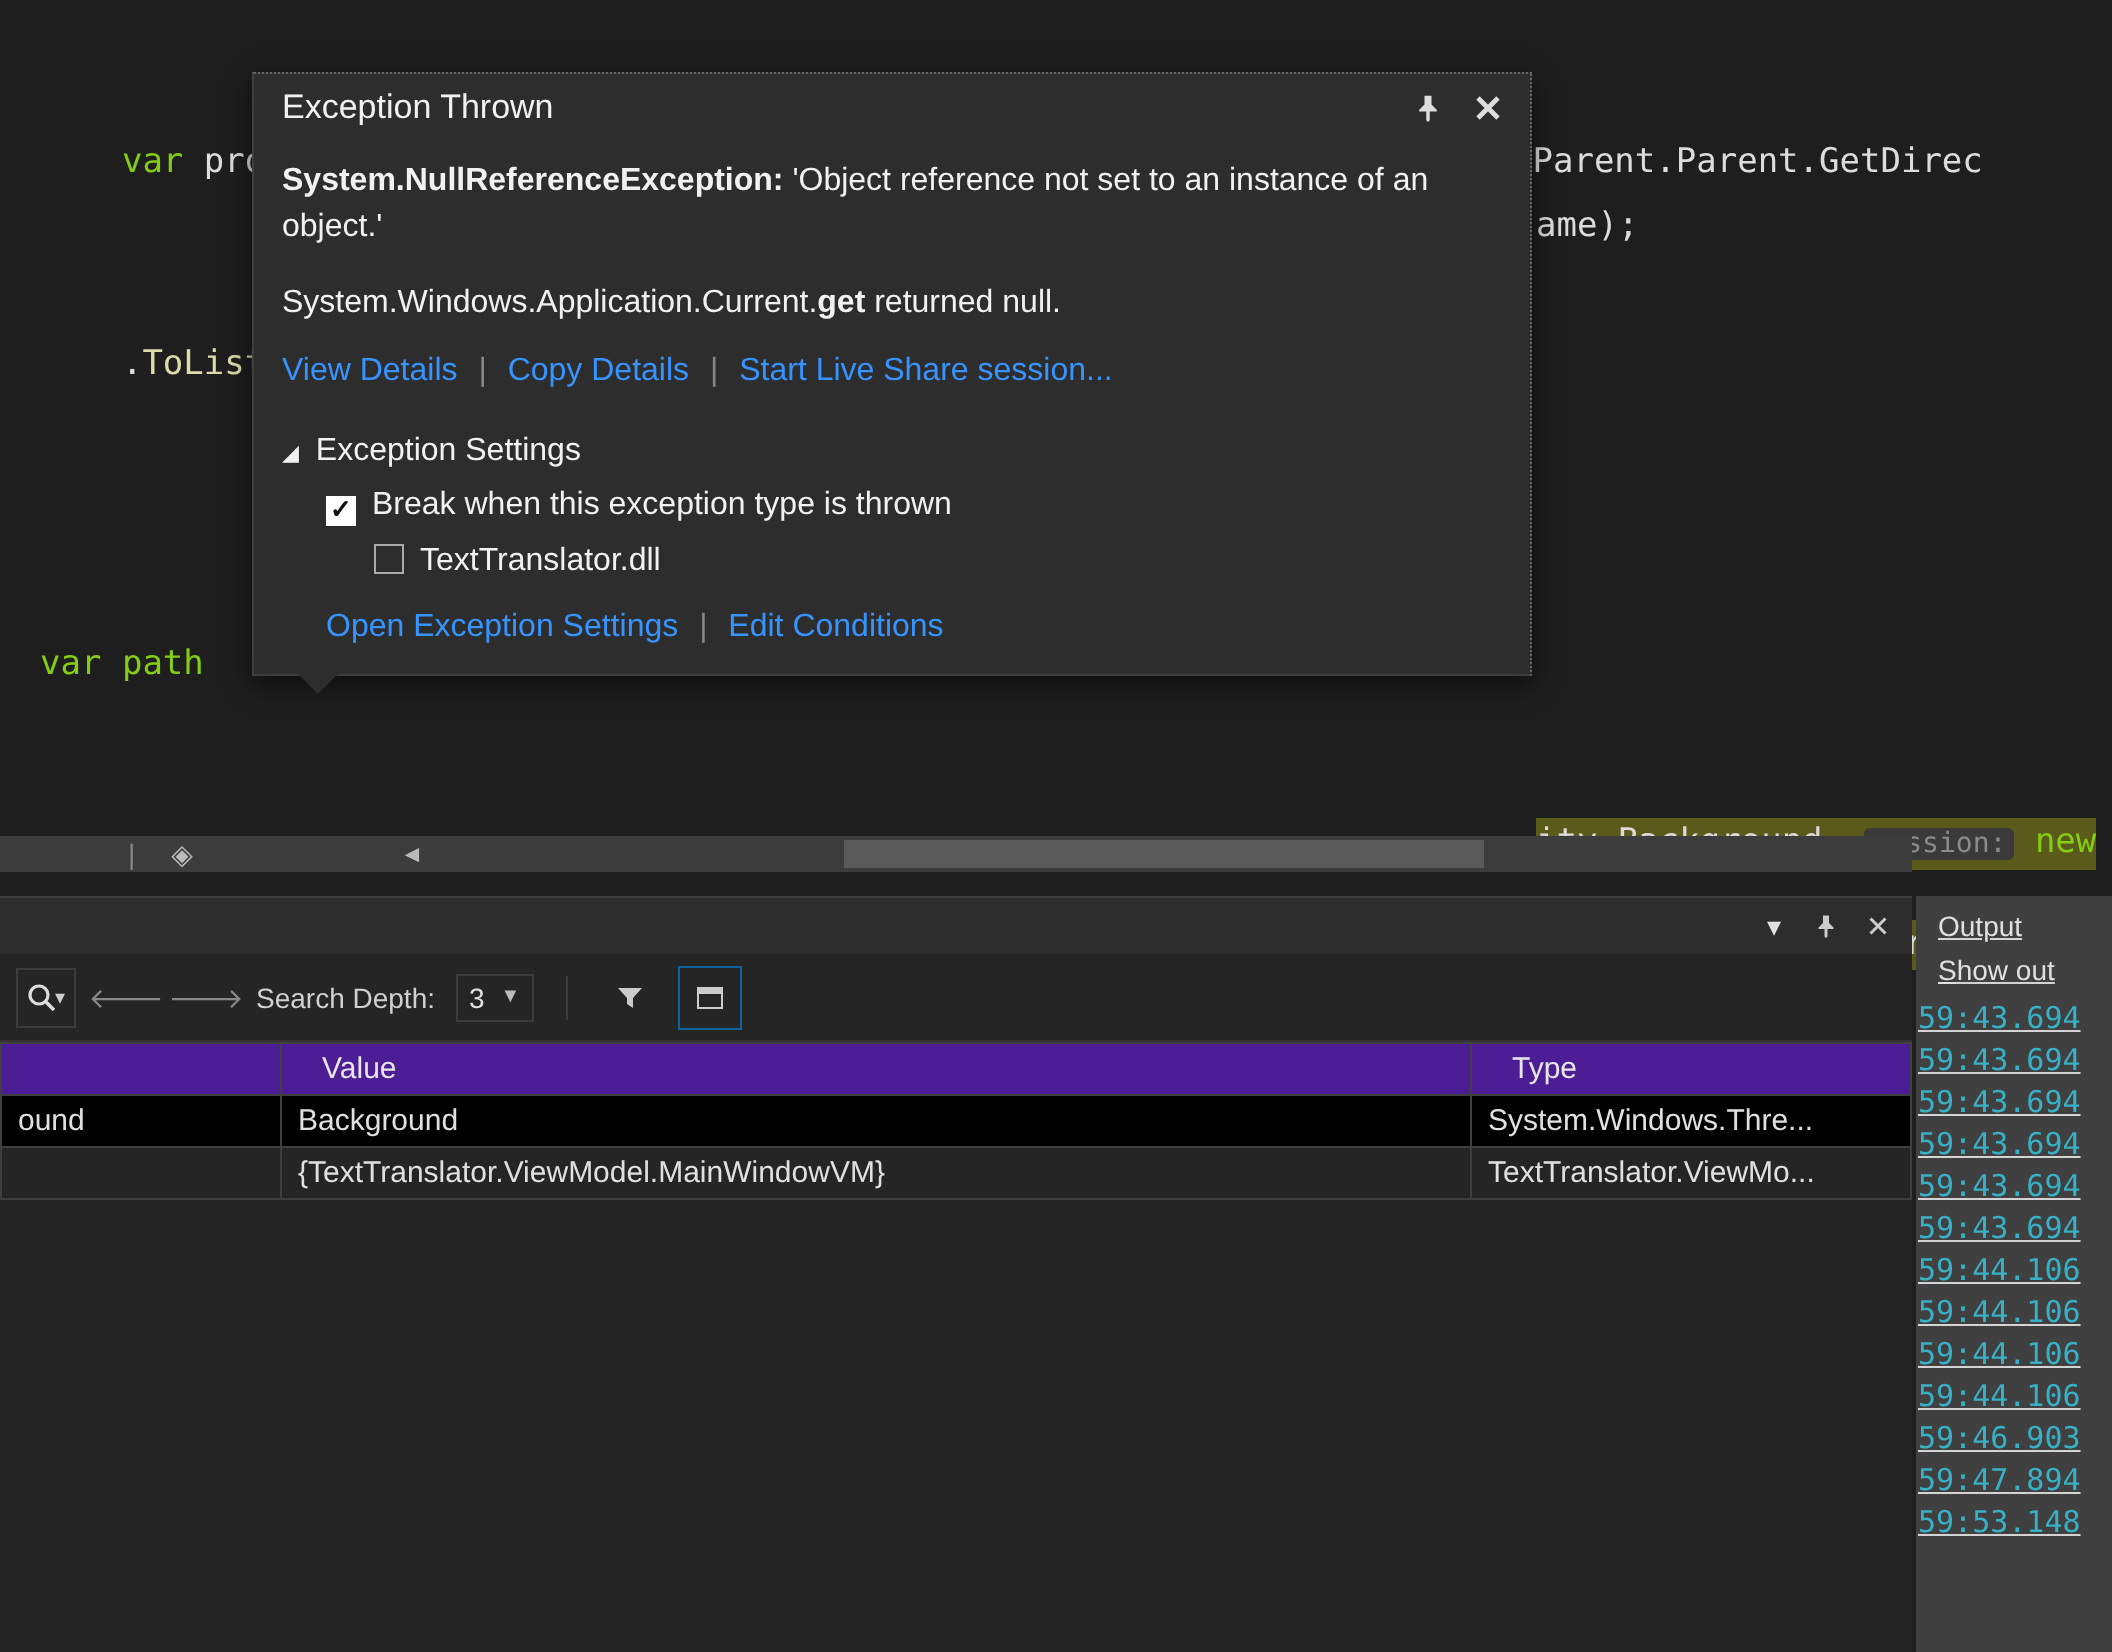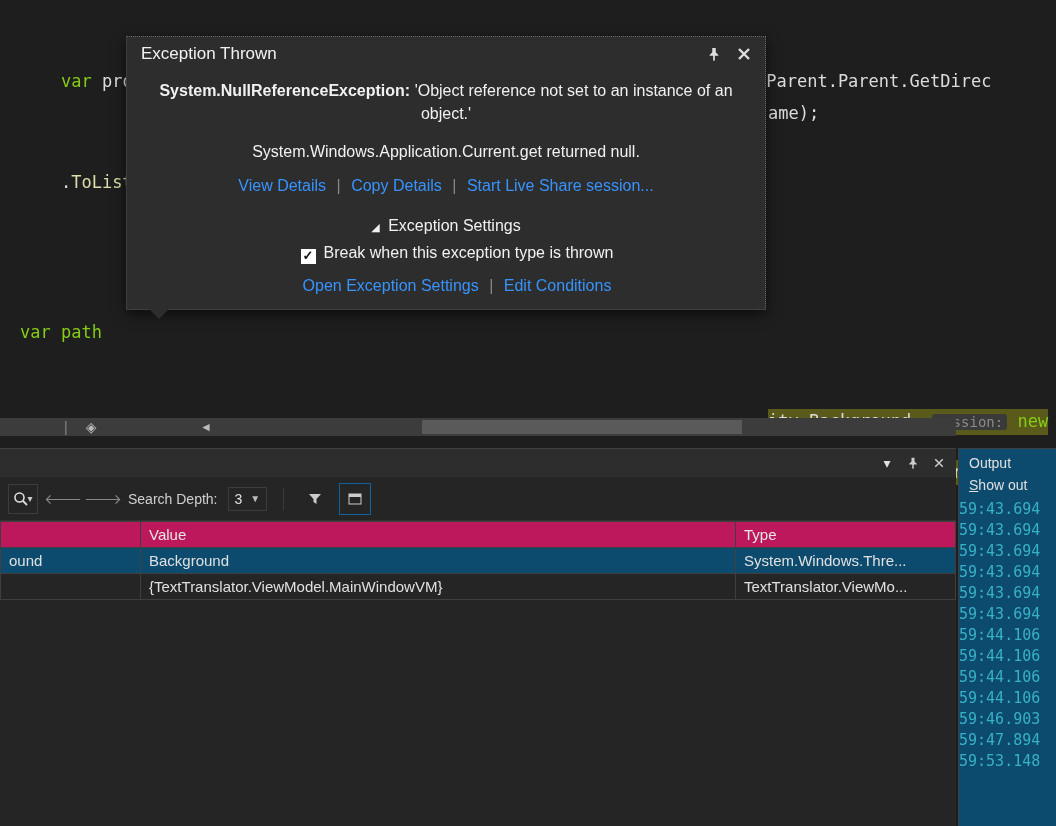--- a/index.html
+++ b/index.html
@@ -50,25 +50,25 @@
     font-size: 16px;
   }
   .popup-header {
     display:flex; align-items:center;
     padding: 6px 10px 6px 14px;
     font-size: 17px;
     border-bottom:0;
   }
   .popup-header .spacer { flex:1; }
   .popup-header .hicon { width:22px; height:22px; display:flex; align-items:center; justify-content:center; margin-left:8px; cursor:pointer; }
-  .popup-body { padding: 8px 14px 14px 14px; text-align: center; }
+  .popup-body { padding: 8px 14px 14px 14px; }
   .popup-body .msg { margin-bottom: 18px; line-height:1.45; }
   .popup-body .msg b { font-weight:700; }
   .popup-body .nullmsg { margin-bottom: 16px; }
-  .popup-body .nullmsg b { font-weight:400; }
+  .popup-body .nullmsg b { font-weight:700; }
   .linkrow { margin-bottom: 10px; }
   .linkrow a, .popup a { color:#3794ff; text-decoration:none; cursor:pointer; }
   .linkrow .sep, .sep { color:#888; margin:0 6px; }
   .exset { margin-top:22px; }
   .exset .tri { display:inline-block; transform:rotate(0); margin-right:4px; font-size:11px;}
   .exset-title { font-size:16px; }
   .exset-body { margin-left:22px; margin-top:4px; line-height:1.75;}
   .chk { width:15px; height:15px; background:#fff; display:inline-flex; align-items:center; justify-content:center; margin-right:8px; vertical-align:-2px;}
   .chk.on::after { content:"✓"; color:#111; font-size:13px; font-weight:bold;}
   .chk.off { background:#2d2d2d; border:1px solid #aaa; }
@@ -129,38 +129,38 @@
   .tb-combo .caret { font-size:10px; color:#bbb; }
   .tb-vline { width:1px; height:22px; background:#3c3c3c; margin:0 6px;}
 
   .grid {
     width:100%;
     border-collapse:collapse;
     table-layout:fixed;
   }
   .grid th {
     text-align:left; font-weight:400;
-    background:#be185d; border:1px solid #3f3f3f;
-    padding:4px 8px; font-size:15px; color:#e6e6e6;
+    background:#4c1d95; border:1px solid #3f3f3f;
+    padding:4px 20px; font-size:15px; color:#e6e6e6;
   }
   .grid td {
     border:1px solid #3f3f3f;
     padding:4px 8px; font-size:15px; color:#e0e0e0;
     white-space:nowrap; overflow:hidden; text-overflow:ellipsis;
   }
-  .grid tr.sel td { background:#0c4a6e; }
+  .grid tr.sel td { background:#000000; }
   .grid col.name { width:140px; }
   .grid col.type { width:220px; }
 
   
   .output {
     position:absolute;
     left:958px; top:448px; right:0; bottom:0;
-    background:#0c4a6e;
-    border-left:1px solid #3f3f3f; border-top:1px solid #3f3f3f;
+    background:#404040;
+    border-left:1px solid #3f3f3f; border-top:1px solid #3f3f3f;text-decoration:underline;
   }
   .output-title { padding:6px 10px; color:#e0e0e0; }
   .output-sub { padding:0 10px 6px 10px; color:#e0e0e0; }
   .output-sub u { text-decoration:underline; }
   .output-lines {
     font-family:Consolas, monospace; font-size:15px;
     color:#38b1c7;
     padding-left:0;
     line-height:21px;
   }
@@ -225,20 +225,23 @@
       <a>Copy Details</a>
       <span class="sep">|</span>
       <a>Start Live Share session...</a>
     </div>
     <div class="exset">
       <span class="tri">◢</span>
       <span class="exset-title">Exception Settings</span>
       <div class="exset-body">
         <div>
           <span class="chk on"></span><span>Break when this exception type is thrown</span>
+        </div>
+        <div style="margin-left:24px;">
+          <span class="chk off"></span><span>TextTranslator.dll</span>
         </div>
       </div>
       <div class="settings-links">
         <a>Open Exception Settings</a>
         <span class="sep">|</span>
         <a>Edit Conditions</a>
       </div>
     </div>
   </div>
   <div class="popup-tip"></div>

